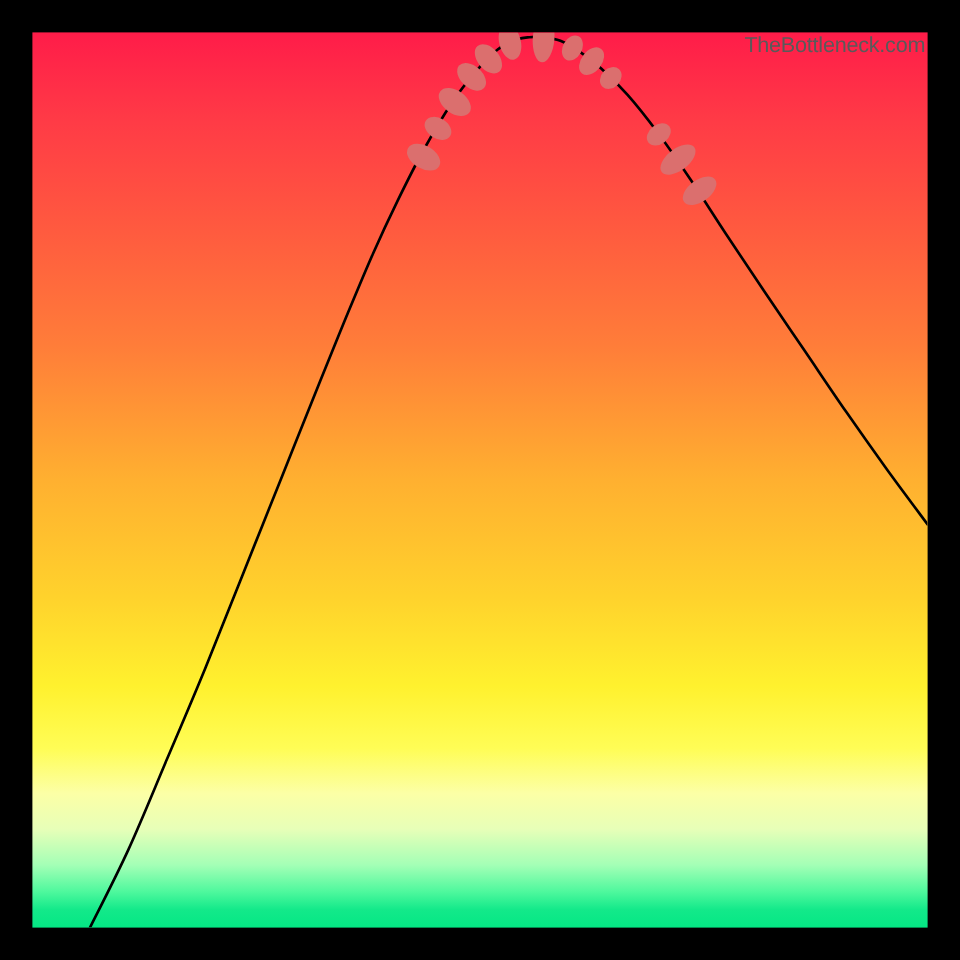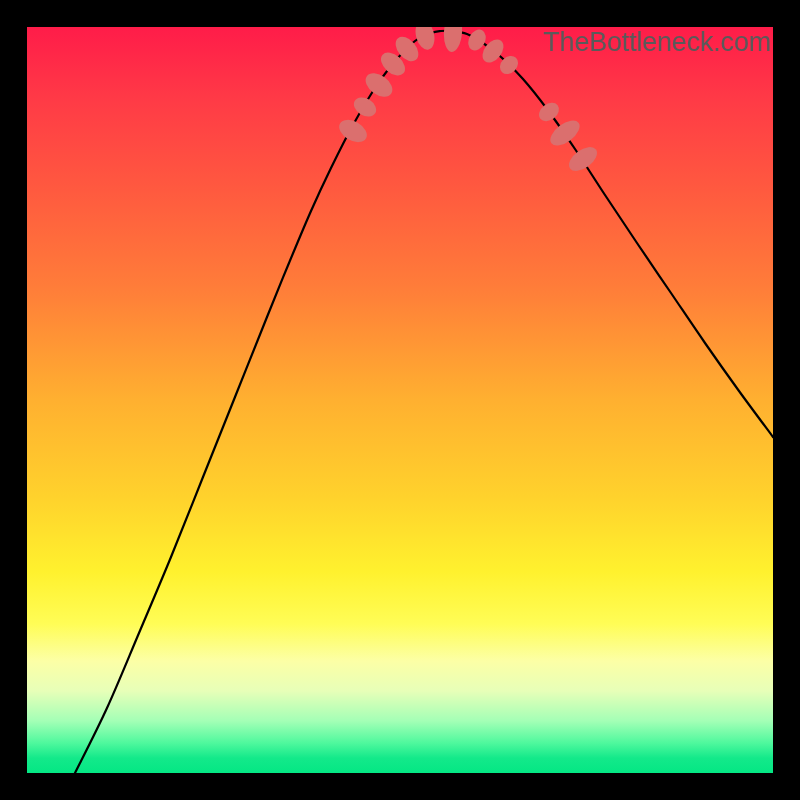--- a/index.html
+++ b/index.html
@@ -41,21 +41,21 @@
       #a4ffb6 93%,
       #4ef89d 96%,
       #13e98a 98%,
       #04e784 100%
     );
   }
   .watermark {
     position: absolute;
     top: 27px;
     right: 29px;
-    font-size: 27px;
+    font-size: 18px;
     font-weight: 500;
     color: #5a5a5a;
     letter-spacing: -0.2px;
     user-select: none;
   }
   svg {
     display: block;
   }
 </style>
 </head>

